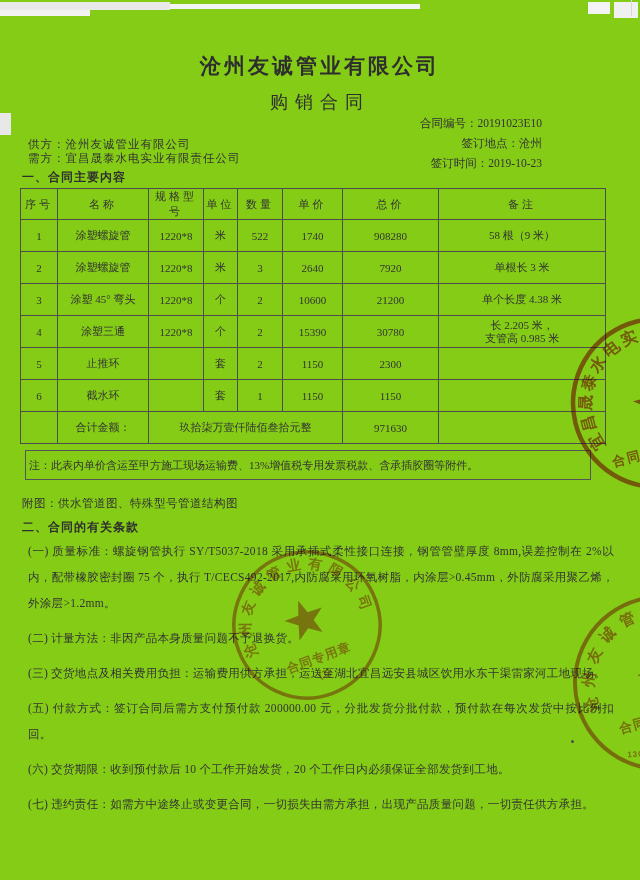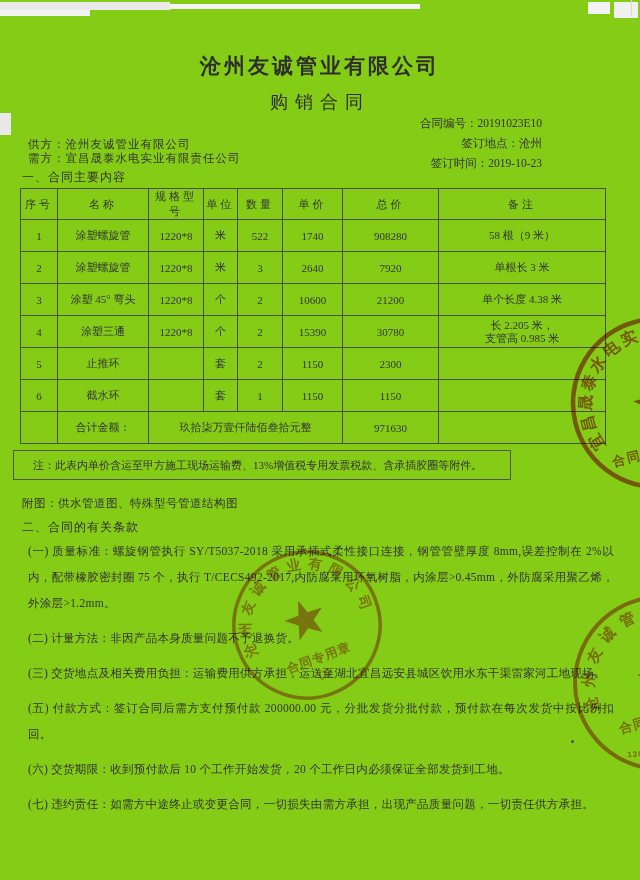--- a/index.html
+++ b/index.html
@@ -15,35 +15,35 @@
   .company-title{position:absolute;top:52px;left:0;width:100%;text-align:center;
     font-size:21px;font-weight:bold;letter-spacing:3px;color:#2e2e2e;}
   .doc-title{position:absolute;top:90px;left:0;width:100%;text-align:center;
     font-size:18px;font-weight:normal;letter-spacing:7px;color:#2e2e2e;}
   
   .meta{position:absolute;top:113px;left:420px;font-size:11.5px;line-height:20px;color:#333;text-align:right;}
   .meta-row span{display:inline;}
   .party{position:absolute;left:28px;font-size:11.5px;color:#333;letter-spacing:1px;}
   .party-supplier{top:137px;}
   .party-buyer{top:151px;}
-  .section-title{position:absolute;left:22px;font-size:12px;font-weight:normal;color:#2f2f2f;letter-spacing:1px;}
+  .section-title{position:absolute;left:22px;font-size:12px;font-weight:bold;color:#2f2f2f;letter-spacing:1px;}
   .sec1{top:169px;}
   .sec2{top:519px;}
   
   table.items{position:absolute;top:188px;left:20px;border-collapse:collapse;table-layout:fixed;
     width:585px;font-size:11px;color:#333;}
   table.items th,table.items td{border:1px solid #4d4d4d;text-align:center;vertical-align:middle;
     padding:0 2px;overflow:hidden;}
   table.items th{font-weight:normal;letter-spacing:3px;height:29px;}
   table.items td{height:31px;}
   td.remark{white-space:pre-line;line-height:13px;}
   tr.total-row td{height:31px;}
   
-  .note-box{position:absolute;top:450px;left:13px;width:498px;height:30px;border:1px solid #555;
-    display:flex;align-items:center;font-size:11px;color:#333;padding-left:19px;box-sizing:border-box;}
+  .note-box{position:absolute;top:450px;left:25px;width:566px;height:30px;border:1px solid #555;
+    display:flex;align-items:center;font-size:11px;color:#333;padding-left:3px;box-sizing:border-box;}
   .attachment{position:absolute;top:496px;left:22px;font-size:11.5px;color:#333;letter-spacing:0.5px;}
   
   .clauses{position:absolute;top:538px;left:22px;width:592px;}
   .clause{margin:0 0 9px 6px;font-size:11.5px;line-height:26px;text-align:justify;color:#333;
     letter-spacing:0.3px;}
   
   .stamp{position:absolute;pointer-events:none;mix-blend-mode:multiply;}
   .stamp svg text{font-family:"Liberation Sans","DejaVu Sans",sans-serif;font-weight:bold;}
   .dot{position:absolute;width:3px;height:3px;background:#4c4c4c;border-radius:50%;}
 </style>

